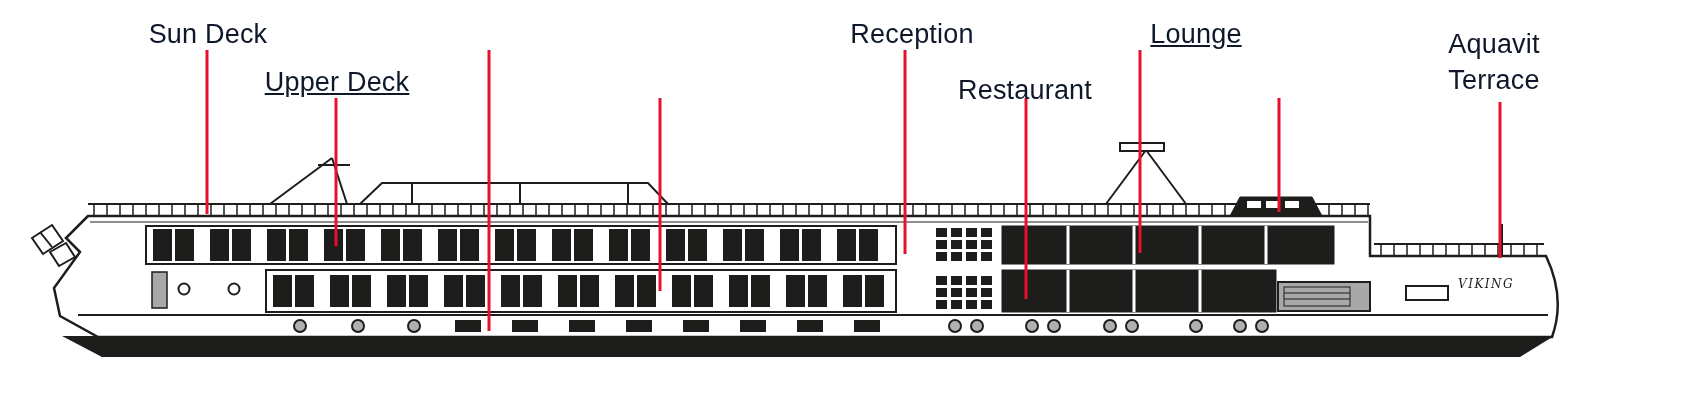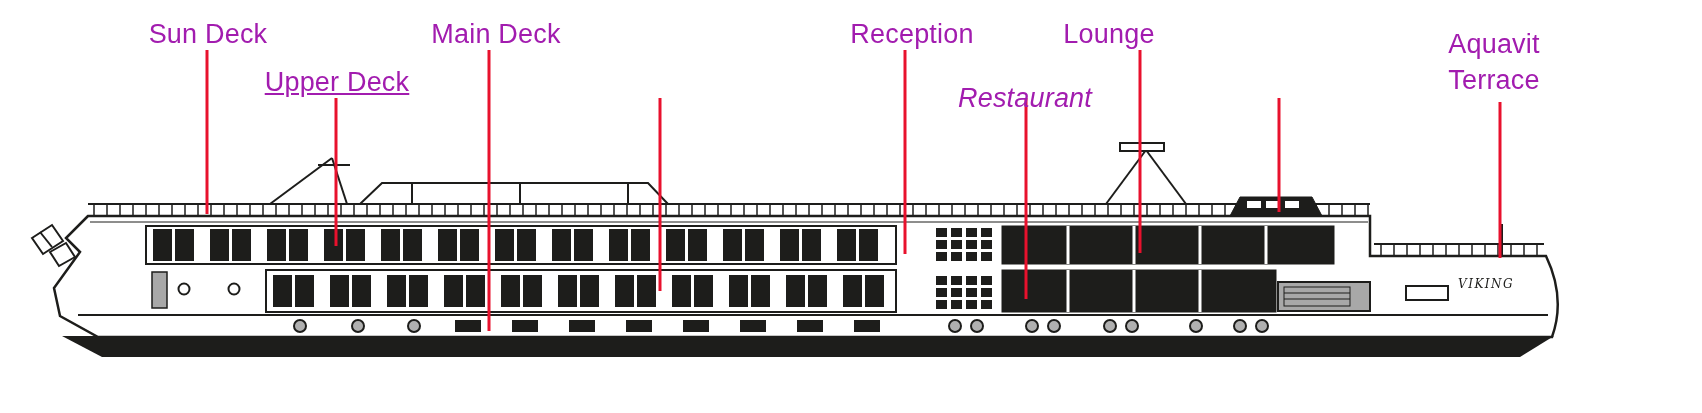--- a/index.html
+++ b/index.html
@@ -7,21 +7,21 @@
     position:relative;
     width:1702px;height:413px;
     background:#ffffff;
     overflow:hidden;
     font-family:"Liberation Sans", sans-serif;
   }
   .ship-svg{position:absolute;left:0;top:0;width:1702px;height:413px;}
   .label{
     position:absolute;
     transform:translateX(-50%);
-    color:#a21caf;
+    color:#0f172a;
     font-size:27px;
     line-height:1.35;
     white-space:nowrap;
     text-align:center;
     letter-spacing:0.2px;
   }
   .label.wrap{white-space:normal;width:118px;}
 </style>
 </head>
 <body>
@@ -203,19 +203,18 @@
       <line x1="905" y1="50" x2="905" y2="254"></line>
       <line x1="1026" y1="98" x2="1026" y2="299"></line>
       <line x1="1140" y1="50" x2="1140" y2="253"></line>
       <line x1="1279" y1="98" x2="1279" y2="212"></line>
       <line x1="1500" y1="102" x2="1500" y2="258"></line>
     </g>
   </svg>
 
   <div class="label" style="left:208px;top:16px;">Sun Deck</div>
   <div class="label" style="left:337px;top:64px;text-decoration:underline;">Upper Deck</div>
-  <div class="label" style="left:496px;top:16px;">Main Deck</div>
   <div class="label" style="left:912px;top:16px;text-align:center;">Reception</div>
-  <div class="label" style="left:1025px;top:80px;font-style:italic;">Restaurant</div>
-  <div class="label" style="left:1109px;top:16px;">Lounge</div>
+  <div class="label" style="left:1025px;top:72px;">Restaurant</div>
+  <div class="label" style="left:1196px;top:16px;text-decoration:underline;">Lounge</div>
   <div class="label wrap" style="left:1494px;top:26px;">Aquavit Terrace</div>
 
 </div>
 
 </body></html>

